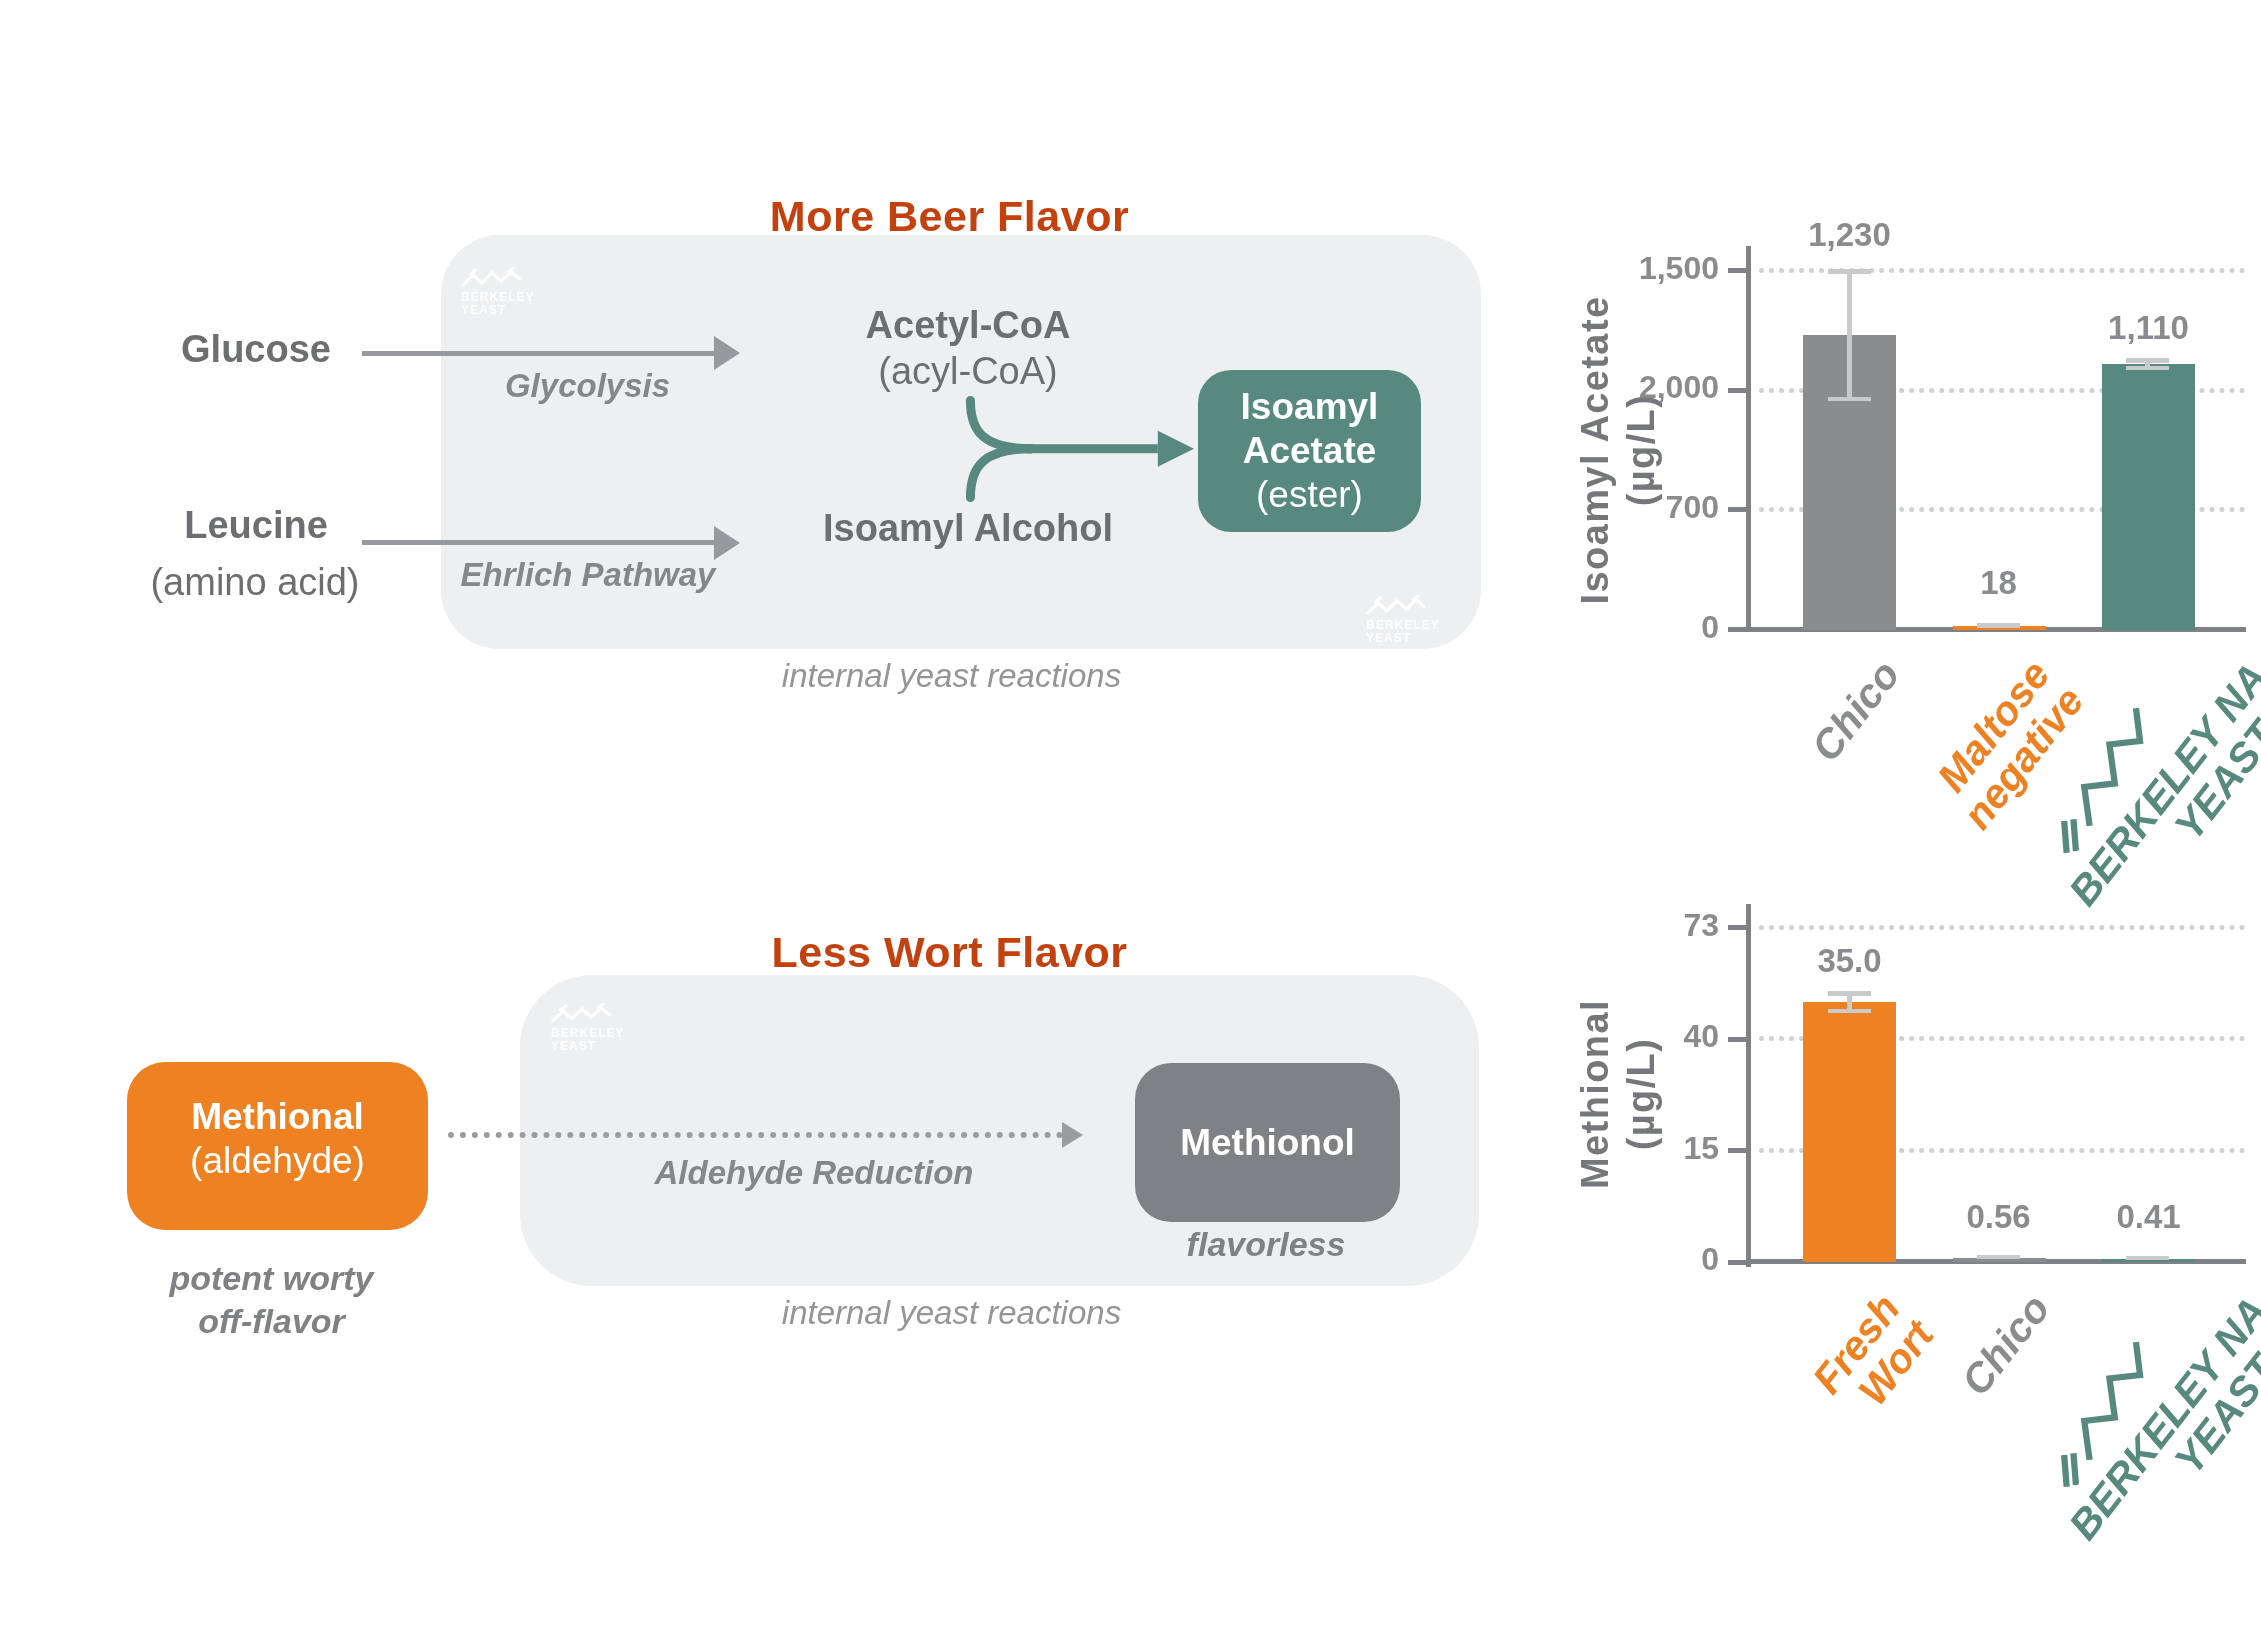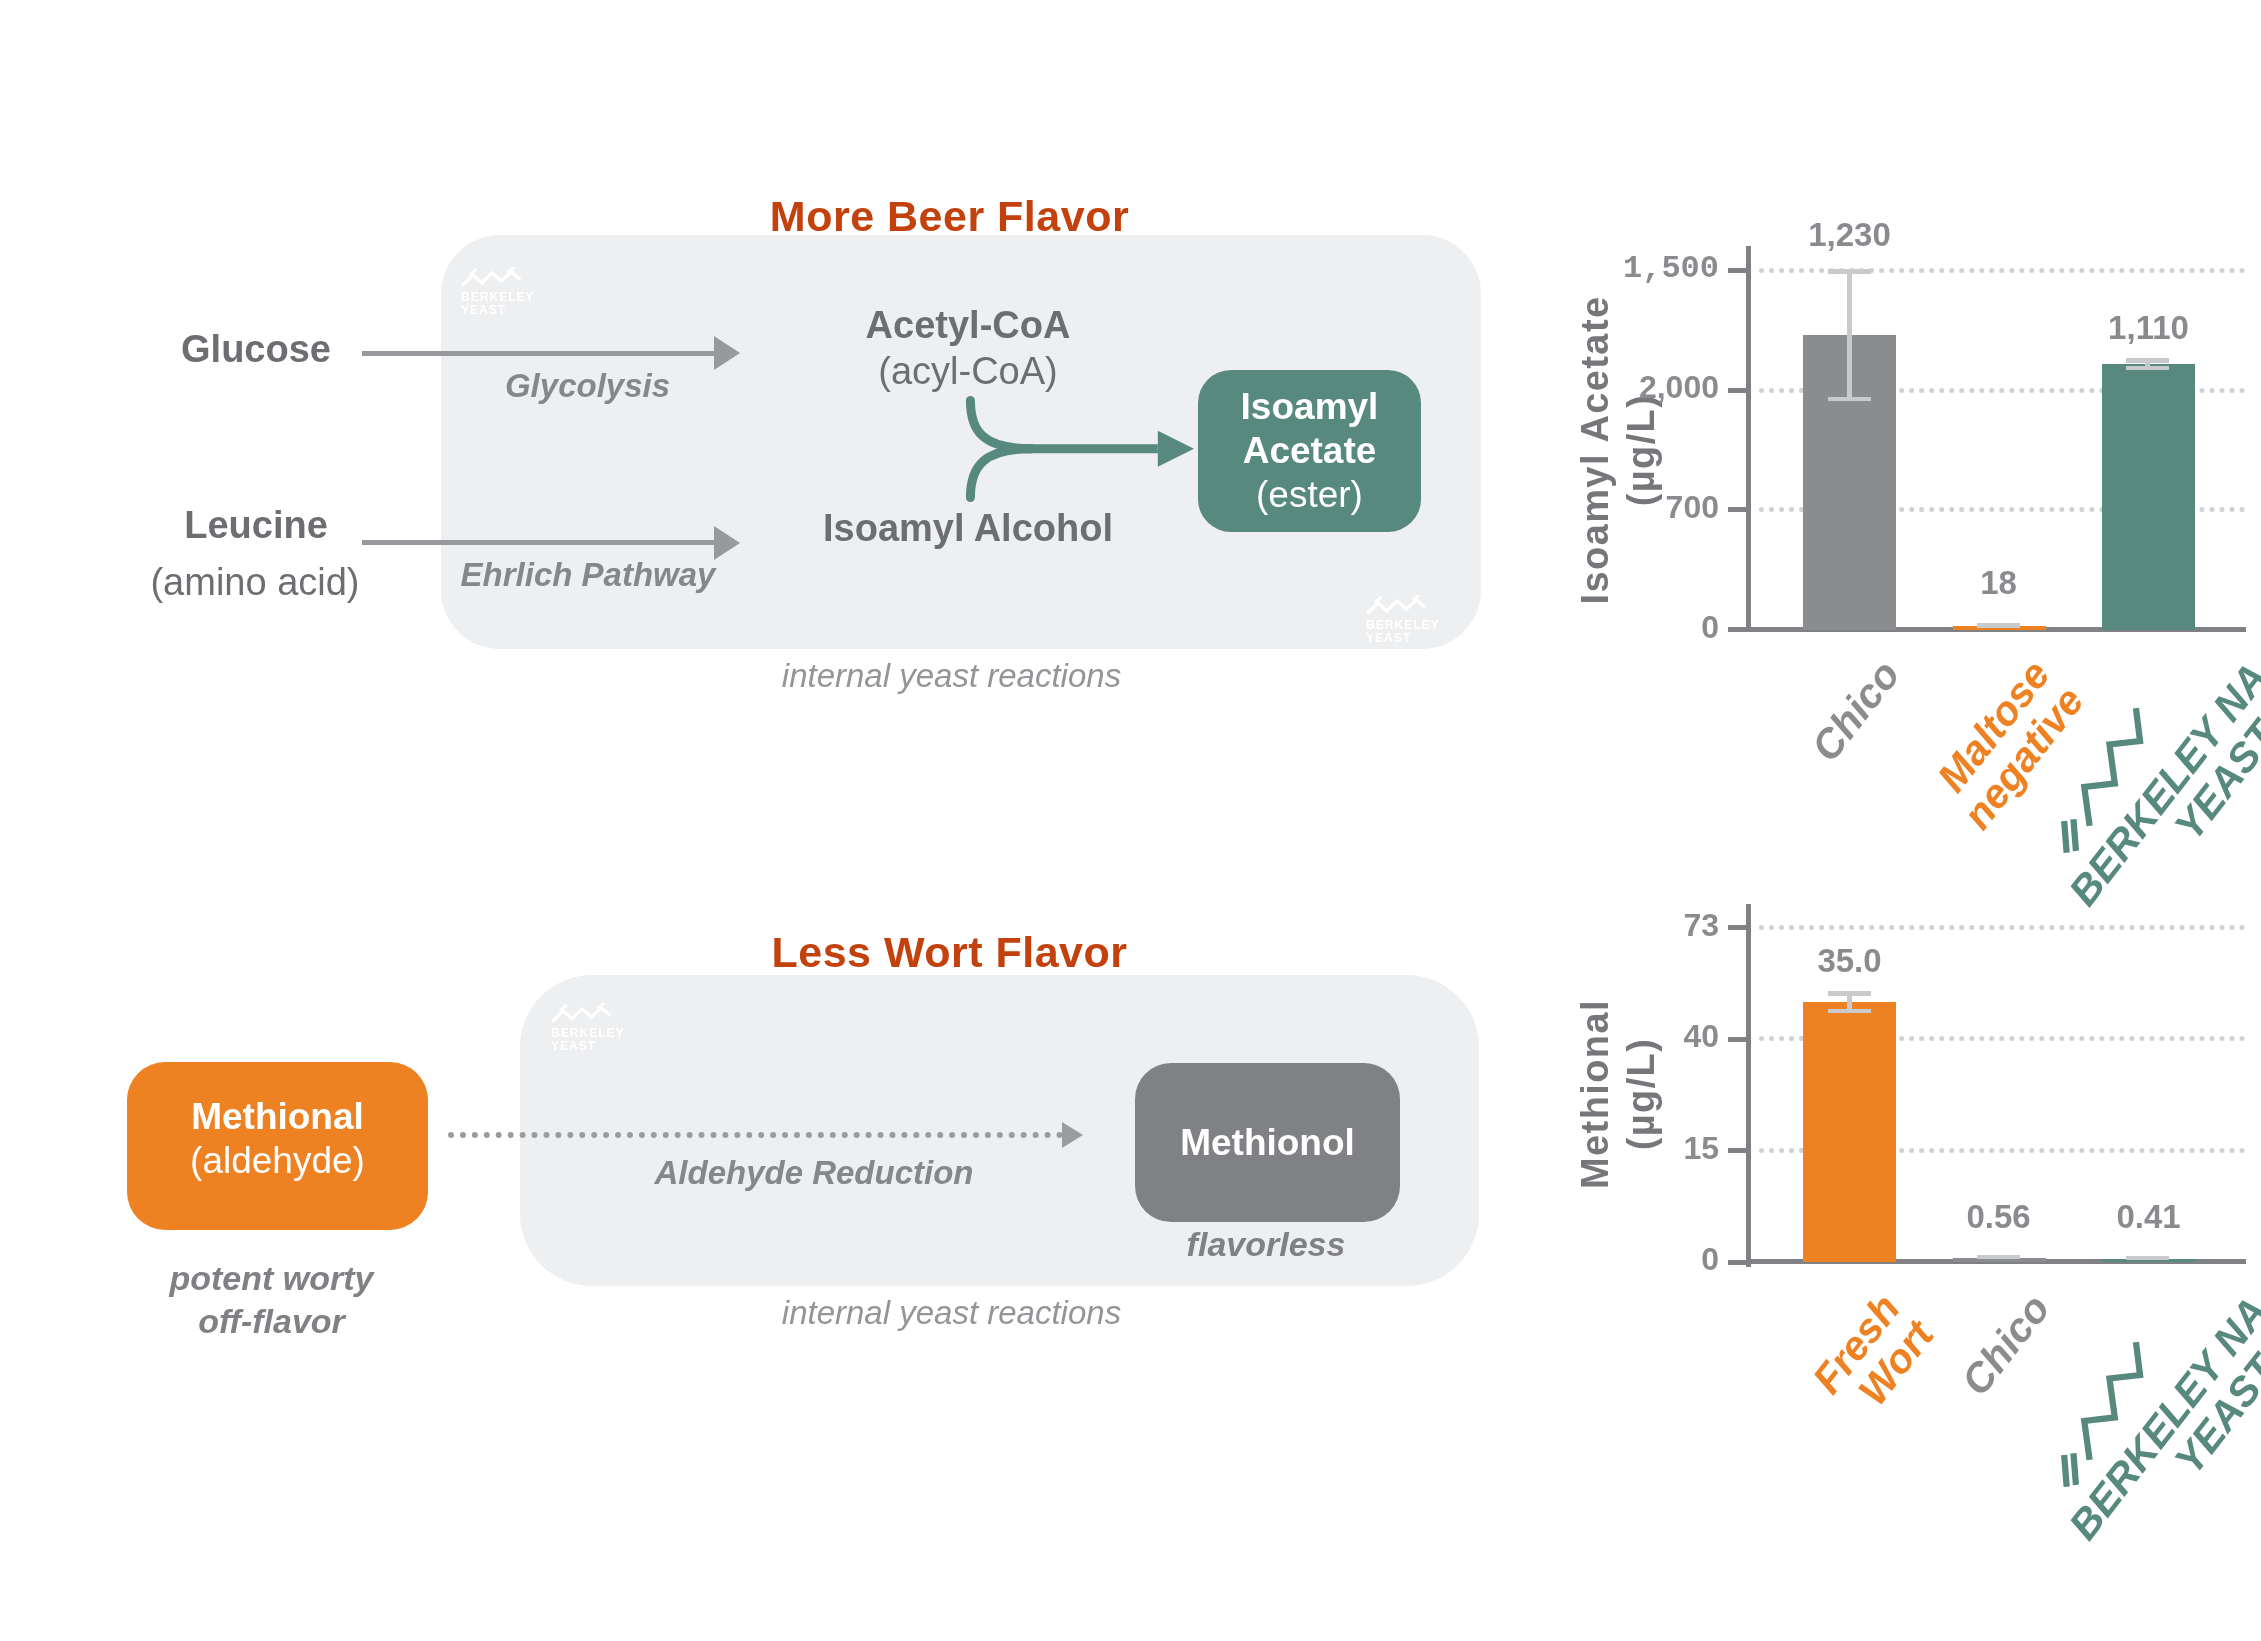--- a/index.html
+++ b/index.html
@@ -115,21 +115,21 @@
     <div>(µg/L)</div>
   </div>
 
   <div class="axis-v" style="left:1746px;top:246px;height:385px;"></div>
   <div class="axis-h" style="left:1746px;top:627px;width:500px;"></div>
   <div class="tick-stub" style="left:1728px;top:268px;"></div>
   <div class="tick-stub" style="left:1728px;top:388px;"></div>
   <div class="tick-stub" style="left:1728px;top:507px;"></div>
   <div class="tick-stub" style="left:1728px;top:627px;"></div>
 
-  <div class="ytick" style="left:1583px;top:250px;font-family:Liberation Mono, monospace;">1,500</div>
+  <div class="ytick" style="left:1583px;top:250px;">1,500</div>
   <div class="ytick" style="left:1583px;top:369px;">2,000</div>
   <div class="ytick" style="left:1583px;top:489px;">700</div>
   <div class="ytick" style="left:1583px;top:609px;">0</div>
 
   <div class="plot" style="left:1750px;top:270px;width:495px;height:360px;">
     <div class="gridline" style="top:-2.3px;"></div>
     <div class="gridline" style="top:118px;"></div>
     <div class="gridline" style="top:237px;"></div>
     <div class="bar" style="left: 53px; height: 295px; background: rgb(138, 140, 142);"></div>
     <div class="bar" style="left: 203px; height: 4.3px; background: rgb(238, 129, 34);"></div>

